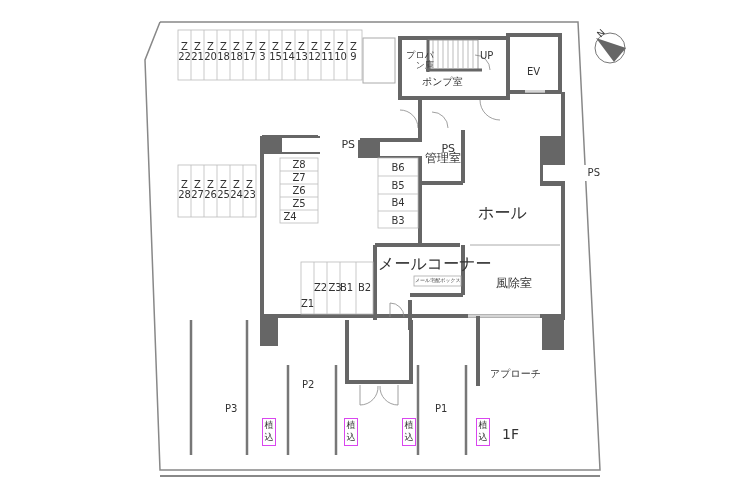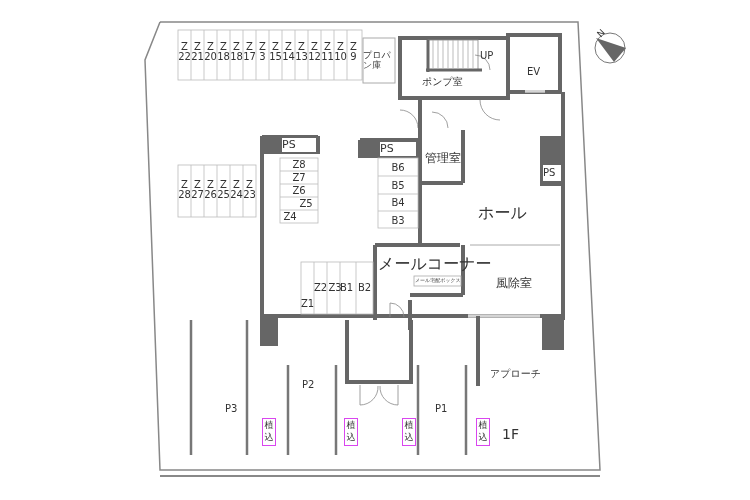--- a/index.html
+++ b/index.html
@@ -3,21 +3,21 @@
 <meta charset="utf-8">
 <style>
   html,body{margin:0;padding:0;background:#fff;}
   body{width:750px;height:500px;position:relative;overflow:hidden;font-family:"DejaVu Sans","Liberation Sans",sans-serif;color:#333;}
   svg{position:absolute;left:0;top:0;}
   .lbl{position:absolute;font-size:11px;color:#333;white-space:nowrap;line-height:1;}
   .small{font-size:10px;}
   .tiny{font-size:5px;}
   .bike{position:absolute;font-size:10px;line-height:10px;text-align:center;color:#333;}
   .plant{position:absolute;width:12px;height:26px;border:1px solid #d946ef;font-size:9px;line-height:12px;text-align:center;background:#fff;color:#333;}
-  .boxlbl{position:absolute;text-align:left;font-size:11px;color:#333;}
+  .boxlbl{position:absolute;text-align:right;font-size:11px;color:#333;padding-left:39px;}
 </style>
 </head>
 <body>
 
 <svg width="750" height="500" viewBox="0 0 750 500">
 
   <polyline points="160,22 578,22 600,470 160,470 145,60 160,22" fill="none" stroke="#888" stroke-width="1.5"></polyline>
   <line x1="160" y1="22" x2="160" y2="470" stroke="#888" stroke-width="1.5" opacity="0"></line>
   <line x1="160" y1="476" x2="600" y2="476" stroke="#888" stroke-width="2" opacity="0"></line>
 
@@ -255,21 +255,21 @@
     </div>
     <div class="bike" style="left:243px;top:180px;width:13px;font-size:10px;">
       <div>Z</div>
       <div>23</div>
     </div>
   </div>
 <div id="stackZ">
     <div class="bike" style="left:280px;top:160px;width:38px;">Z8</div>
     <div class="bike" style="left:280px;top:173px;width:38px;">Z7</div>
     <div class="bike" style="left:280px;top:186px;width:38px;">Z6</div>
-    <div class="bike" style="left:280px;top:199px;width:38px;padding-left:7px;">Z5</div>
+    <div class="bike" style="left:280px;top:199px;width:38px;">Z5</div>
     <div class="bike" style="left:280px;top:212px;width:20px;">Z4</div>
   </div>
 <div id="stackB">
     <div class="bike" style="left:378px;top:163px;width:40px;">B6</div>
     <div class="bike" style="left:378px;top:180.5px;width:40px;">B5</div>
     <div class="bike" style="left:378px;top:198px;width:40px;">B4</div>
     <div class="bike" style="left:378px;top:215.5px;width:40px;">B3</div>
   </div>
 <div id="bikeBottom">
     <div class="bike" style="left:301px;top:283px;width:13px;margin-top:16px;">Z1</div>

